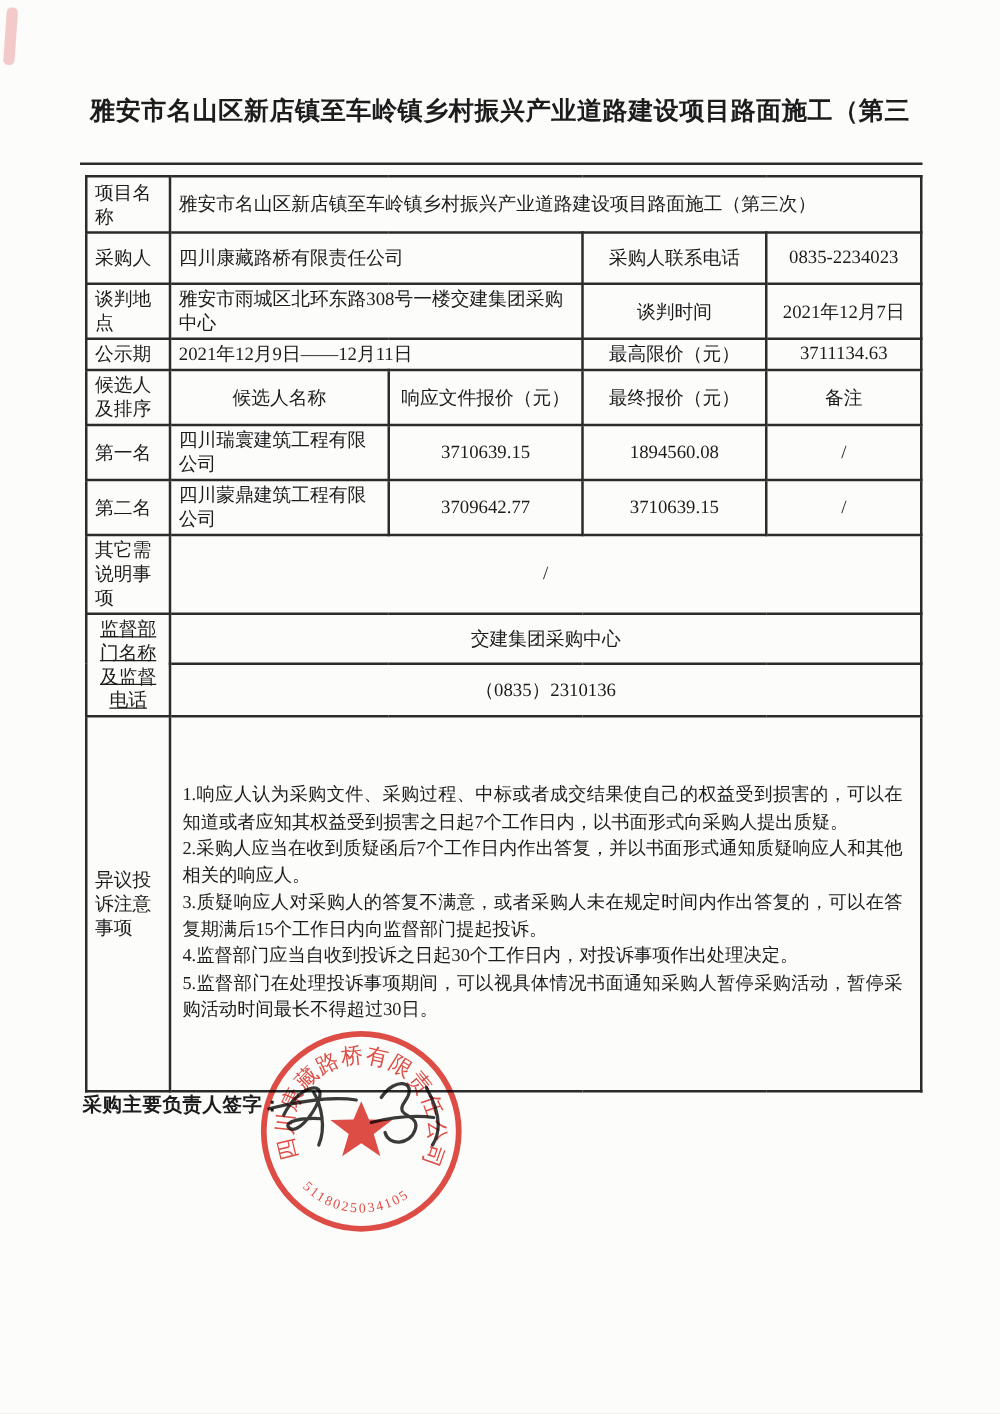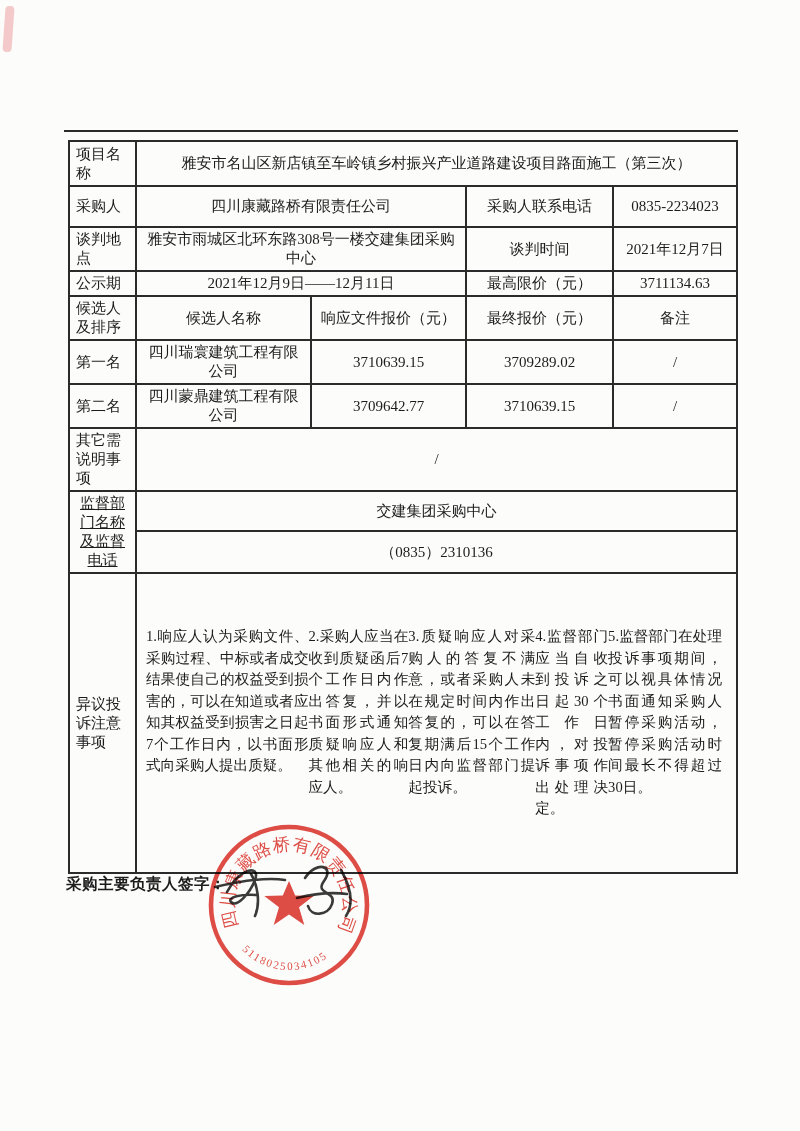--- a/index.html
+++ b/index.html
@@ -33,23 +33,23 @@
   }
   table.doc td{
     border:2px solid #2b2b2b;
     padding:2px 6px;
     vertical-align:middle;
     overflow:hidden;
   }
   td.lbl{padding-left:5px;padding-right:2px;text-align:left;border-radius:18px;}
   td.lbl-c{text-align:center;padding-left:2px;padding-right:2px;text-decoration:underline;}
   td.ctr{text-align:center;}
-  td.val{text-align:center;padding-left:7px;font-family:Liberation Serif, serif;}
+  td.val{text-align:left;padding-left:7px;font-family:Liberation Serif, serif;}
   .obj-cell{padding:6px 14px 6px 9px !important;}
-  .obj-wrap{display:flex;flex-direction:row;justify-content:center;height:100%;}
+  .obj-wrap{display:flex;flex-direction:column;justify-content:center;height:100%;}
   .obj-item{
     font-size:14.6px;line-height:21.5px;text-align:justify;
   }
   .sig-line{
     position:absolute;left:66px;top:874px;
     font-size:15.5px;letter-spacing:0.5px;font-weight:bold;
   }
   .stamp{
     position:absolute;left:203px;top:819px;width:172px;height:172px;
     mix-blend-mode:multiply;opacity:0.93;
@@ -61,20 +61,21 @@
   }
 </style>
 </head>
 <body>
 
 <div class="page">
 
   <div class="smudge"></div>
 
   <div class="title">
+    <div>雅安市名山区新店镇至车岭镇乡村振兴产业道路建设项目路面施工（第三</div>
   </div>
   <div class="title-rule"></div>
 
   <table class="doc">
     <colgroup>
       <col style="width:67px">
         <col style="width:175px">
         <col style="width:155px">
       <col style="width:147px">
         <col style="width:124px">
@@ -106,21 +107,21 @@
         <td class="lbl">候选人及排序</td>
         <td class="ctr">候选人名称</td>
         <td class="ctr">响应文件报价（元）</td>
         <td class="ctr">最终报价（元）</td>
         <td class="ctr">备注</td>
       </tr>
       <tr style="height:40px">
         <td class="lbl">第一名</td>
         <td class="val">四川瑞寰建筑工程有限公司</td>
         <td class="ctr">3710639.15</td>
-        <td class="ctr">3709289.02</td>
+        <td class="ctr">1894560.08</td>
         <td class="ctr">/</td>
       </tr>
       <tr style="height:44px">
         <td class="lbl">第二名</td>
         <td class="val">四川蒙鼎建筑工程有限公司</td>
         <td class="ctr">3709642.77</td>
         <td class="ctr">3710639.15</td>
         <td class="ctr">/</td>
       </tr>
       <tr style="height:43px">

